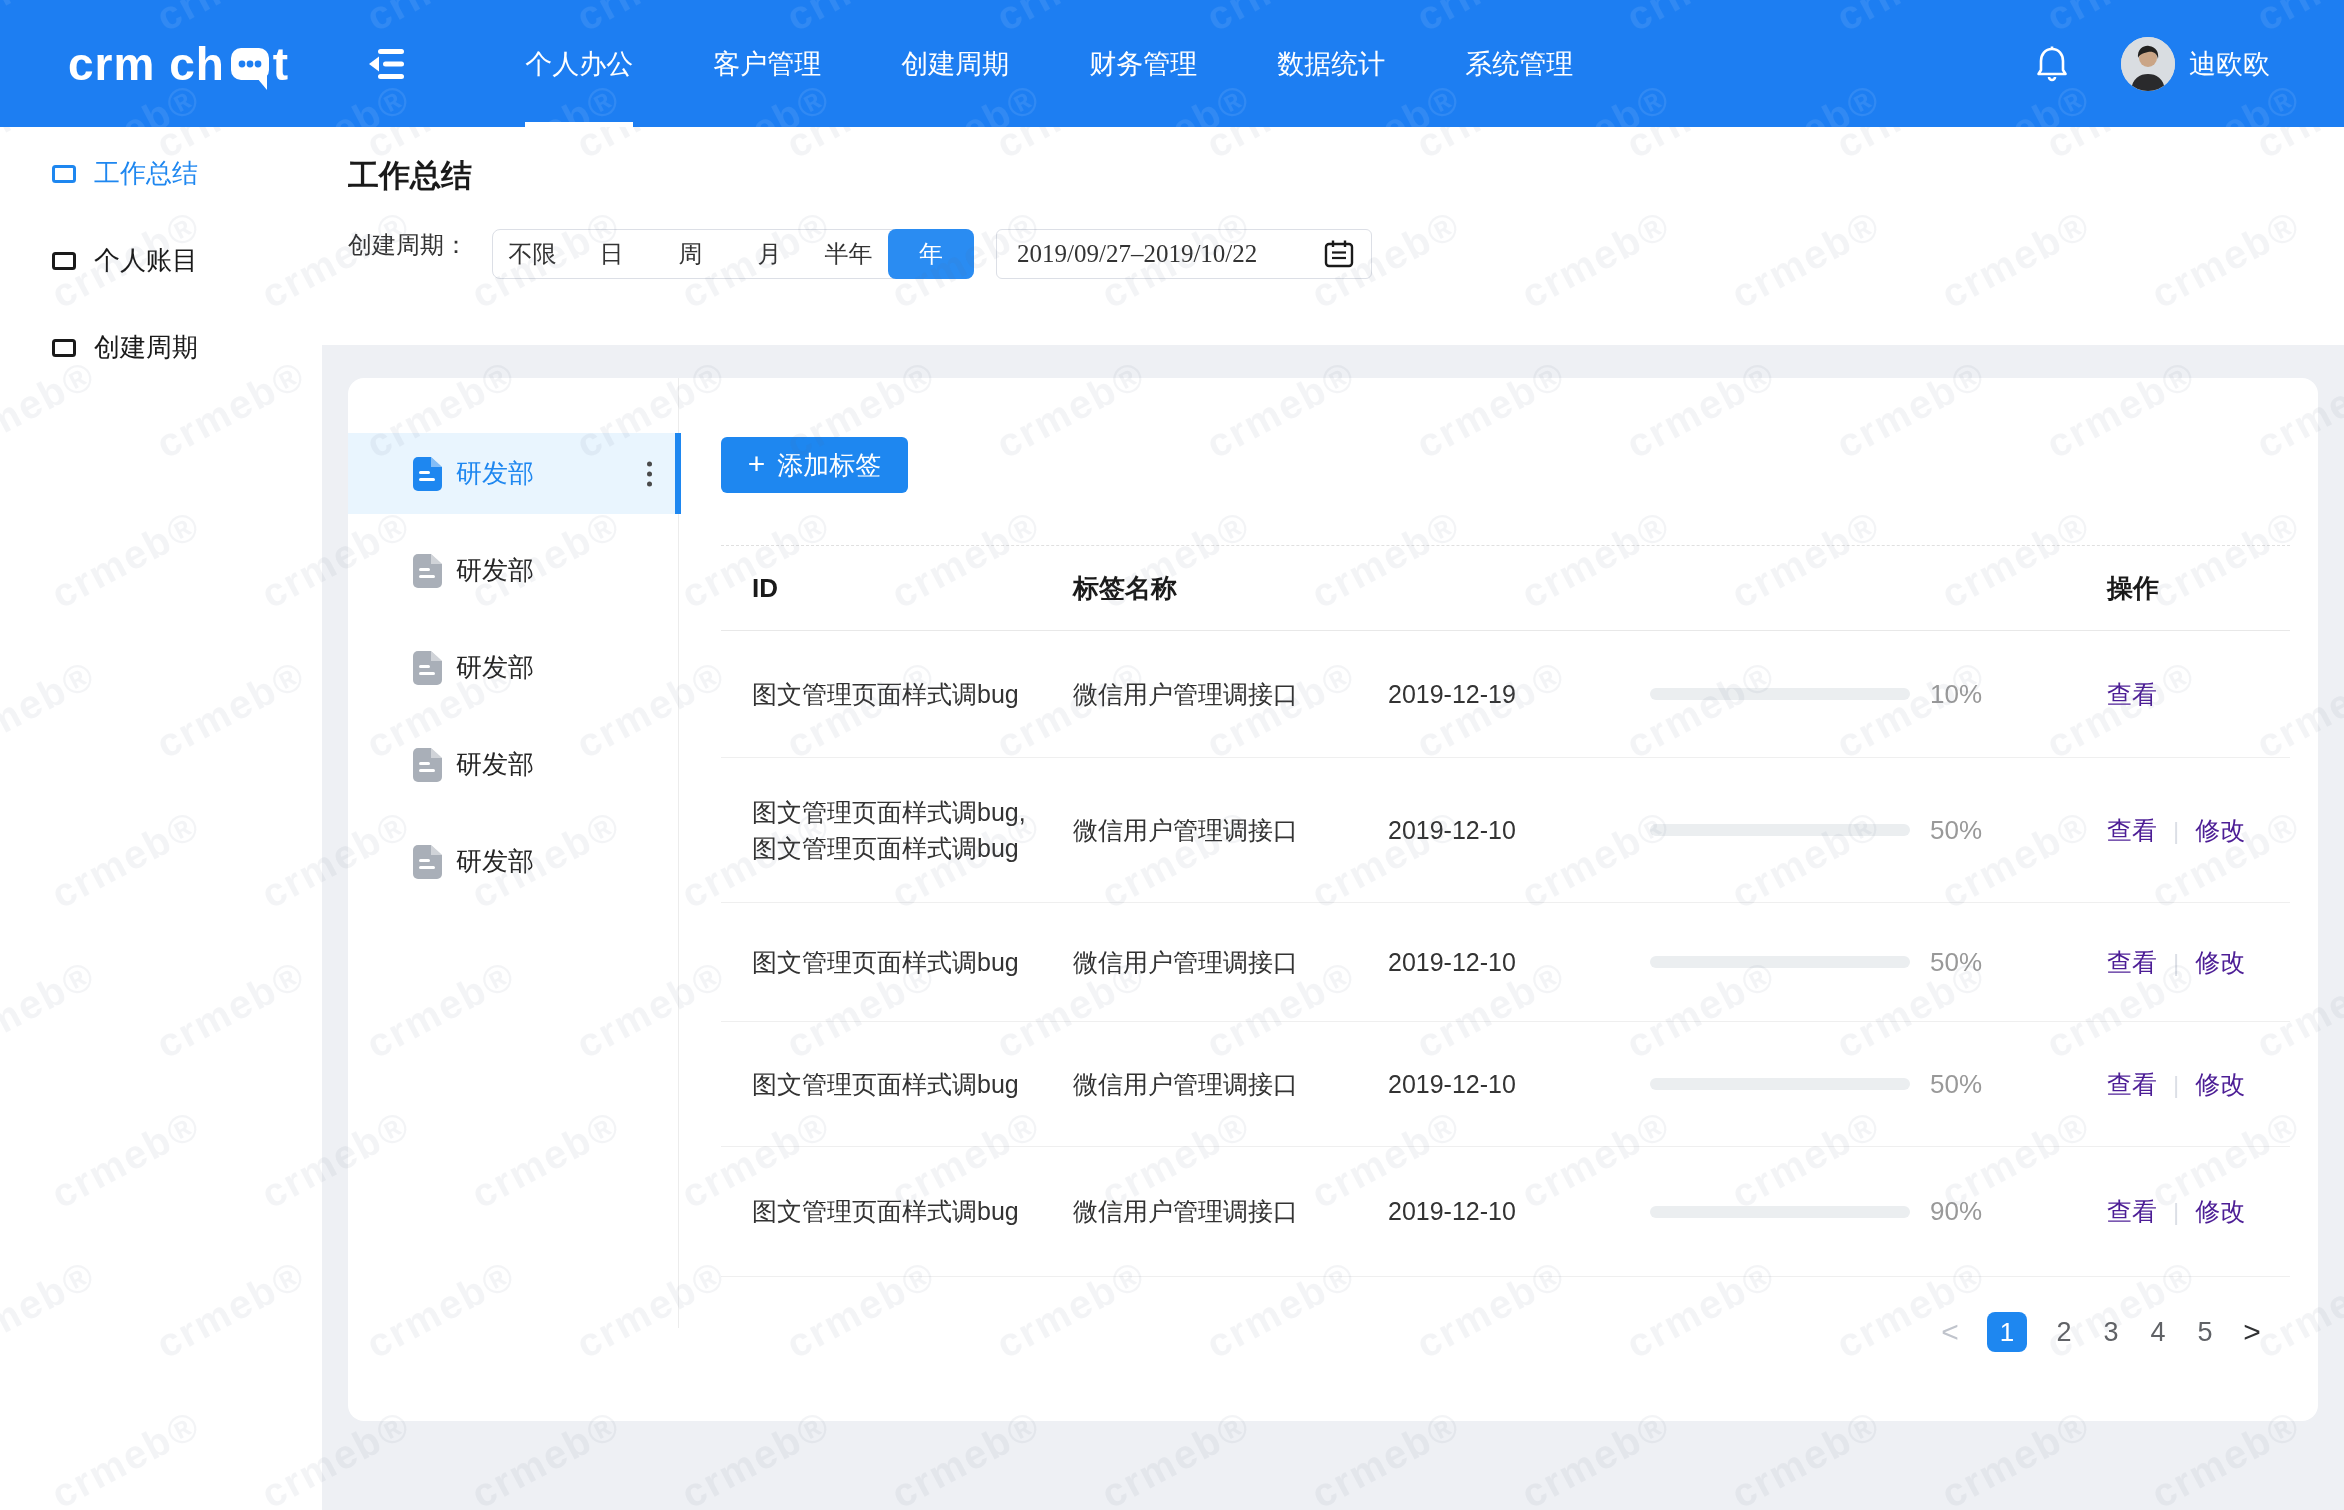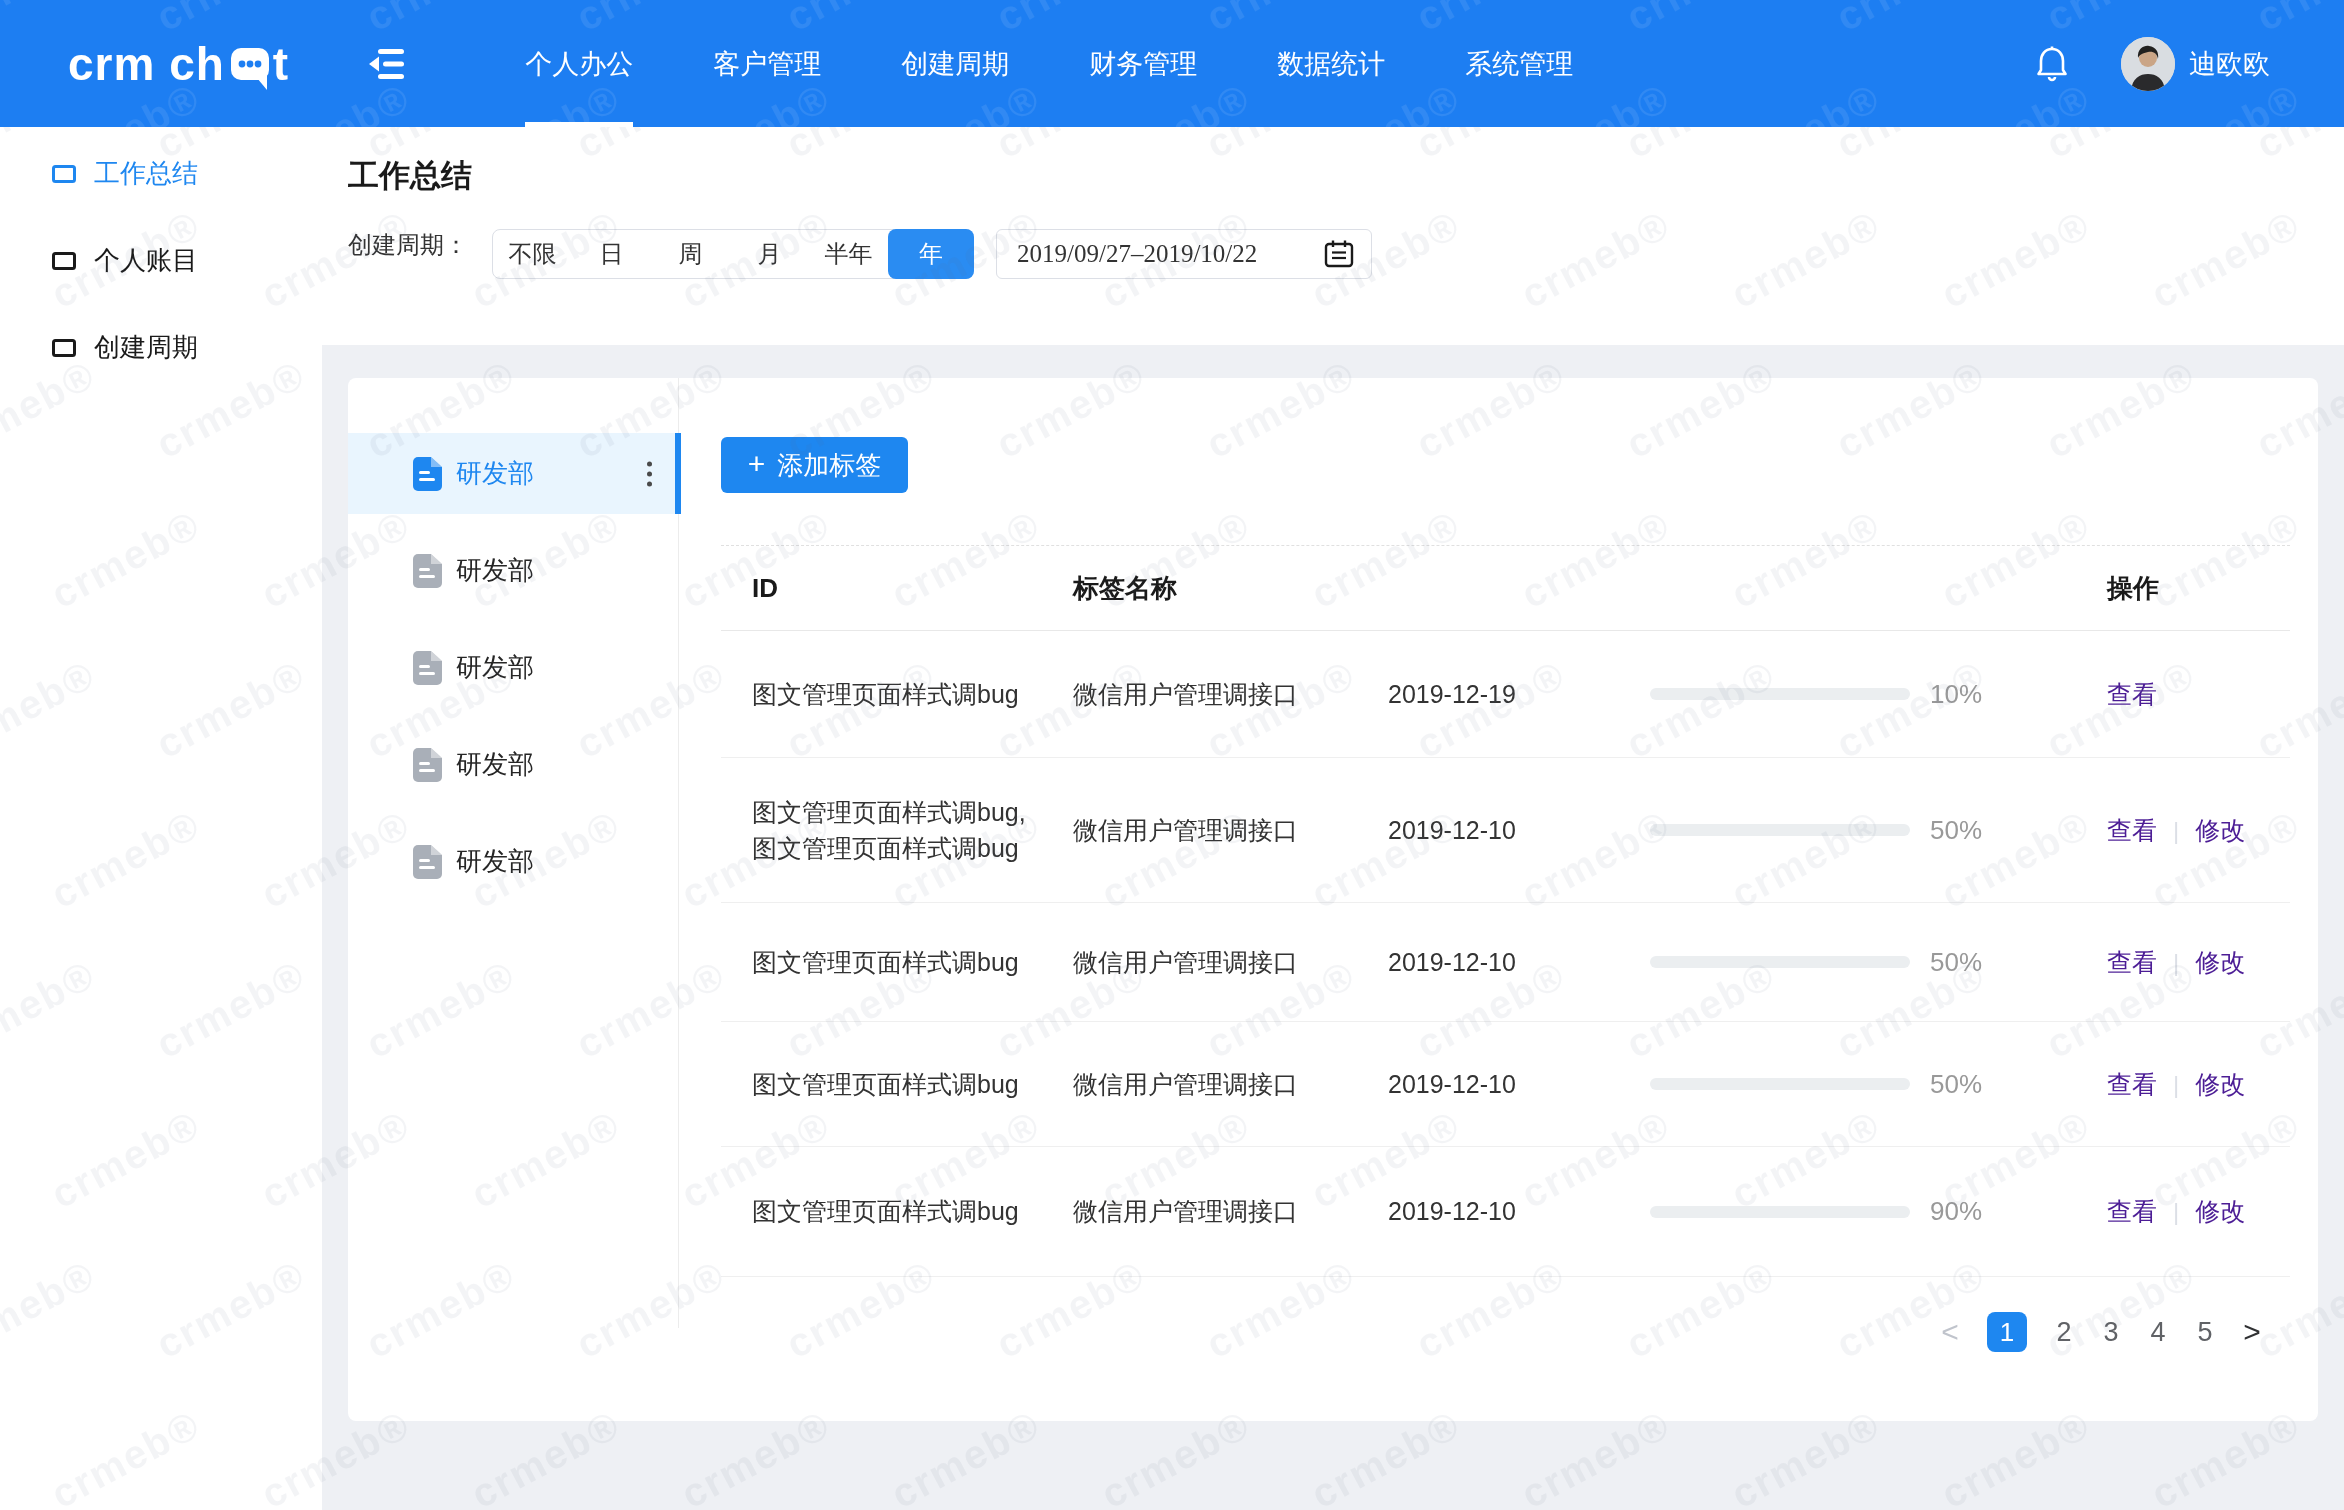--- a/index.html
+++ b/index.html
@@ -40,21 +40,21 @@
   .filter-label { font-size:24px; color:#333; }
   .segments { margin-left:24px; width:482px; height:50px; border:1px solid #dcdfe6;
     border-radius:8px; background:#fff; display:flex; align-items:center; }
   .seg { flex:1; text-align:center; font-size:24px; color:#333; cursor:pointer; line-height:50px; }
   .seg.active { flex:none; width:86px; height:50px; margin:-1px -1px -1px 0; background:#2a8cf2;
     color:#fff; border-radius:8px; }
   .datebox { margin-left:22px; width:376px; height:50px; border:1px solid #dcdfe6; border-radius:6px;
     display:flex; align-items:center; padding:0 16px 0 20px; font-size:25px; color:#333; cursor:pointer; background:#fff; }
   .datebox .cal { margin-left:auto; width:32px; height:32px; }
 
-  .card { margin:33px 0 0 26px; width:1970px; height:1043px; background:#fff; border-radius:8px;
+  .card { margin:33px 0 0 26px; width:1970px; height:1043px; background:#fff; border-radius:16px;
     display:flex; position:relative; }
 
   
   .group-panel { width:330px; flex:none; padding-top:47px; position:relative; }
   .v-divider { position:absolute; left:330px; top:0; width:1px; height:950px; background:#ececec; }
   .group-item { position:relative; height:97px; display:flex; align-items:center; padding-left:64px;
     cursor:pointer; }
   .group-item .doc-ic { width:30px; height:34px; margin-right:14px; color:#a9afb8; position:relative; z-index:1; }
   .group-item .g-label { font-size:26px; color:#262626; position:relative; z-index:1; }
   .group-item.active::before { content:""; position:absolute; left:0; right:0; top:8px; bottom:8px;

